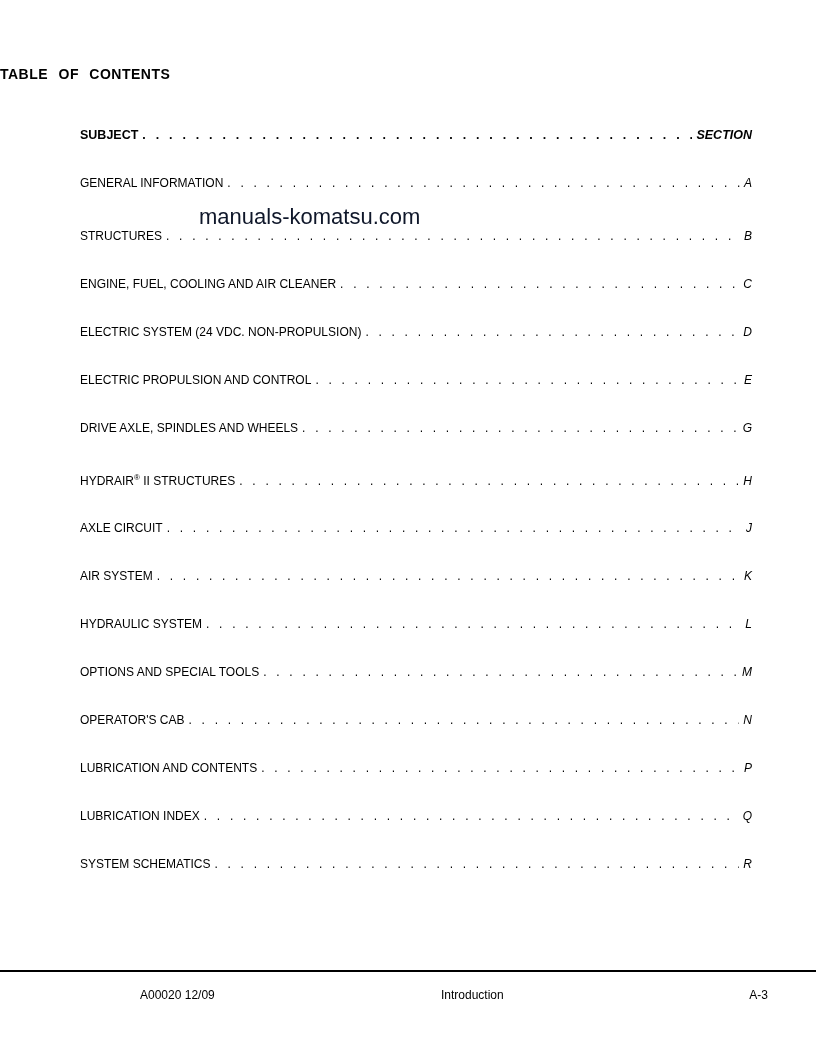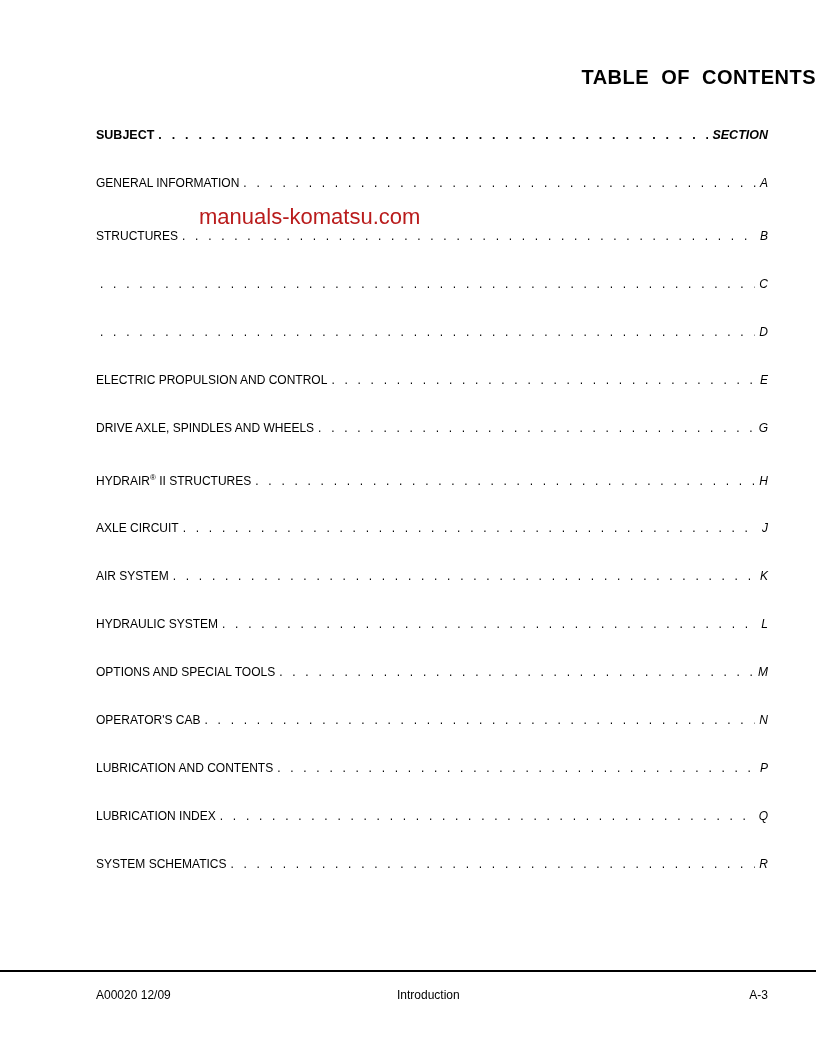--- a/index.html
+++ b/index.html
@@ -1,25 +1,25 @@
 <!DOCTYPE html>
 <html><head>
 <meta charset="utf-8">
 <style>
   html, body { margin:0; padding:0; background:#fff; }
   body { width:816px; height:1056px; position:relative; overflow:hidden; font-family:"Liberation Sans", sans-serif; color:#000; }
-  .title { position:absolute; top:66px; left:0; width:816px; text-align:right; font-weight:bold; font-size:20px; letter-spacing:0.5px; word-spacing:6px; }
-  .row { position:absolute; left:96px; width:672px; display:flex; align-items:center; font-size:12px; }
+  .title { position:absolute; top:66px; left:0; width:816px; text-align:left; font-weight:bold; font-size:14px; letter-spacing:0.5px; word-spacing:6px; }
+  .row { position:absolute; left:80px; width:672px; display:flex; align-items:center; font-size:12px; }
   .row .label { white-space:nowrap; }
   .row .dots { flex:1; overflow:hidden; white-space:nowrap; margin:0 4px; letter-spacing:3.2px; }
   .row .sec { white-space:nowrap;font-style:italic; }
   .hdr { font-weight:bold; font-size:12.5px; }
-  .watermark { position:absolute; left:199px; top:204px; font-size:22px; color:#b91c1c; }
+  .watermark { position:absolute; left:199px; top:204px; font-size:22px; color:#0f172a; }
   .rule { position:absolute; left:0; top:970px; width:816px; height:2px; background:#000; }
-  .footer { position:absolute; top:988px; font-size:12px; }
+  .footer { position:absolute; top:988px; font-size:12px;margin-left:44px; }
   sup { font-size:8px; }
 </style>
 </head>
 <body>
 
 <div class="title">TABLE OF CONTENTS</div>
 
 <div class="row hdr" style="top:128px">
   <span class="label">SUBJECT</span>
   <span class="dots">. . . . . . . . . . . . . . . . . . . . . . . . . . . . . . . . . . . . . . . . . . . . . . . . . . . . . . . . . . . . . . . . . . . . . . . . . . . . . . . . . . . . . . . . . . . . . . . . . . . .</span>
@@ -32,24 +32,26 @@
   <span class="label">GENERAL INFORMATION</span>
   <span class="dots">. . . . . . . . . . . . . . . . . . . . . . . . . . . . . . . . . . . . . . . . . . . . . . . . . . . . . . . . . . . . . . . . . . . . . . . . . . . . . . . . . . . . . . . . . . . . . . . . . . . .</span>
   <span class="sec">A</span>
 </div>
 <div class="row" style="top:229px">
   <span class="label">STRUCTURES</span>
   <span class="dots">. . . . . . . . . . . . . . . . . . . . . . . . . . . . . . . . . . . . . . . . . . . . . . . . . . . . . . . . . . . . . . . . . . . . . . . . . . . . . . . . . . . . . . . . . . . . . . . . . . . .</span>
   <span class="sec">B</span>
 </div>
 <div class="row" style="top:277px">
+  <span class="label">ENGINE, FUEL, COOLING AND AIR CLEANER</span>
   <span class="dots">. . . . . . . . . . . . . . . . . . . . . . . . . . . . . . . . . . . . . . . . . . . . . . . . . . . . . . . . . . . . . . . . . . . . . . . . . . . . . . . . . . . . . . . . . . . . . . . . . . . .</span>
   <span class="sec">C</span>
 </div>
 <div class="row" style="top:325px">
+  <span class="label">ELECTRIC SYSTEM (24 VDC. NON-PROPULSION)</span>
   <span class="dots">. . . . . . . . . . . . . . . . . . . . . . . . . . . . . . . . . . . . . . . . . . . . . . . . . . . . . . . . . . . . . . . . . . . . . . . . . . . . . . . . . . . . . . . . . . . . . . . . . . . .</span>
   <span class="sec">D</span>
 </div>
 <div class="row" style="top:373px">
   <span class="label">ELECTRIC PROPULSION AND CONTROL</span>
   <span class="dots">. . . . . . . . . . . . . . . . . . . . . . . . . . . . . . . . . . . . . . . . . . . . . . . . . . . . . . . . . . . . . . . . . . . . . . . . . . . . . . . . . . . . . . . . . . . . . . . . . . . .</span>
   <span class="sec">E</span>
 </div>
 <div class="row" style="top:421px">
   <span class="label">DRIVE AXLE, SPINDLES AND WHEELS</span>

